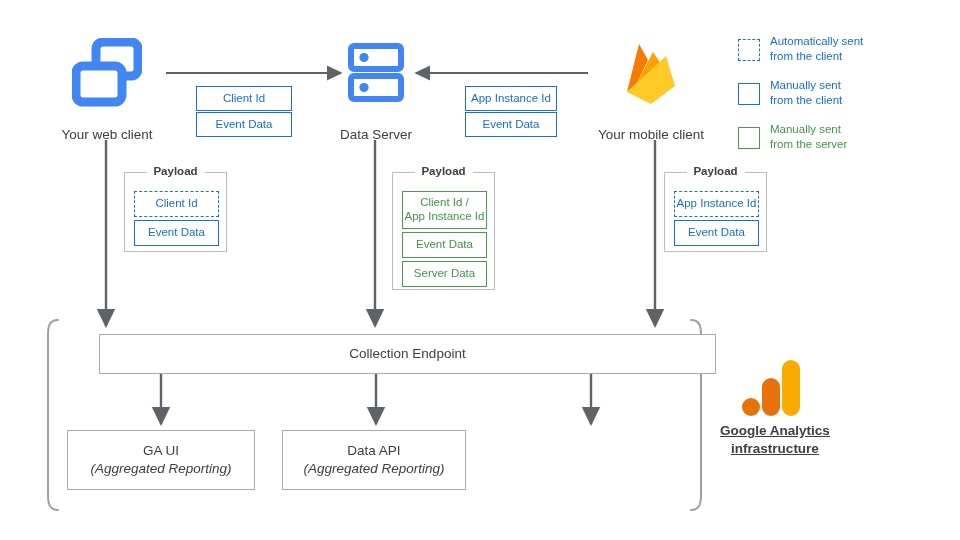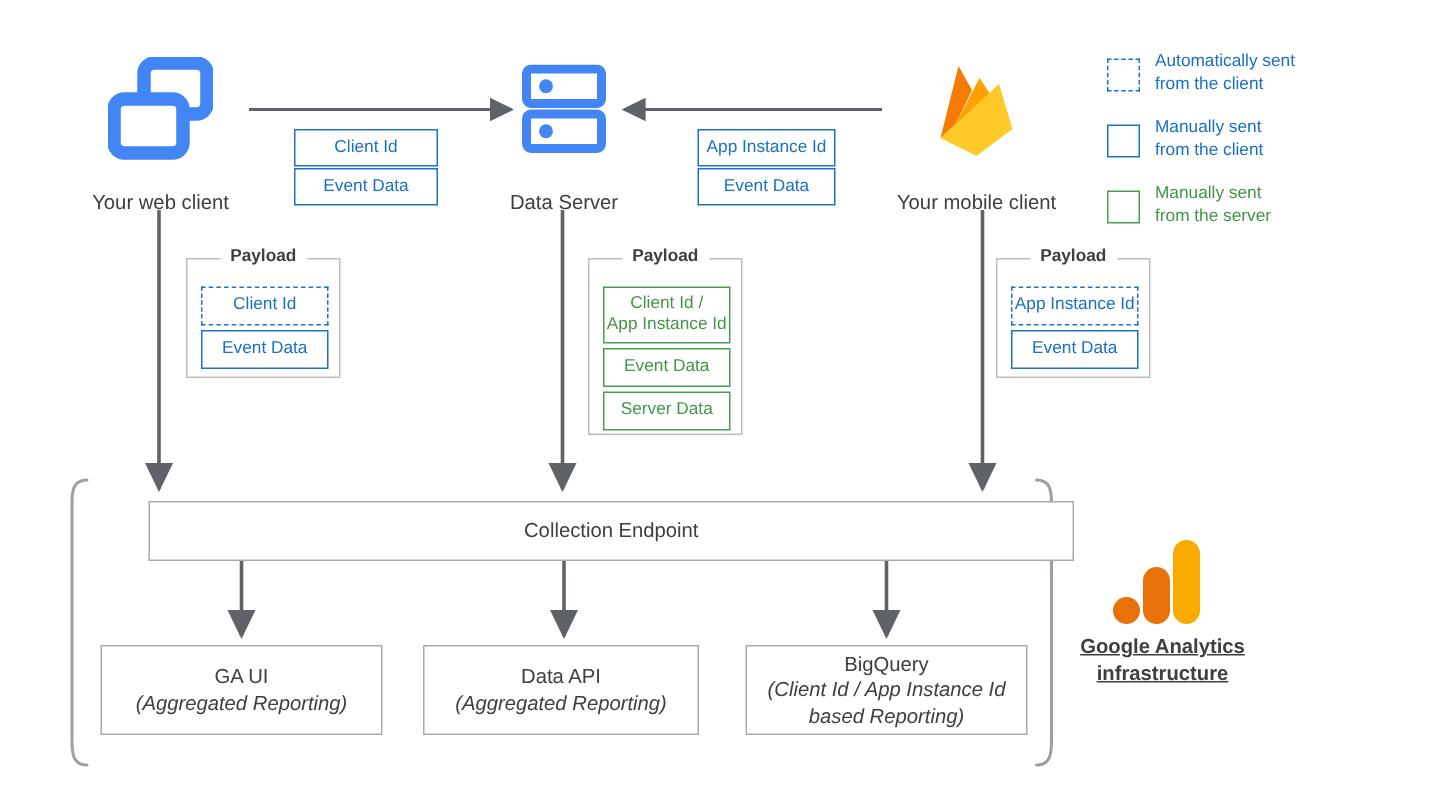--- a/index.html
+++ b/index.html
@@ -255,24 +255,19 @@
   <div class="gbox" style="left:67px; top:430px; width:188px; height:60px; flex-direction:column;">
     <span>GA UI</span>
     <span class="sub">(Aggregated Reporting)</span>
   </div>
 
   <div class="gbox" style="left:282px; top:430px; width:184px; height:60px; flex-direction:column;">
     <span>Data API</span>
     <span class="sub">(Aggregated Reporting)</span>
   </div>
 
-  <div class="gbox" style="left:497px; top:430px; width:188px; height:60px; flex-direction:column;">
-    <span>BigQuery</span>
-    <span class="sub">(Client Id / App Instance Id</span>
-    <span class="sub">based Reporting)</span>
-  </div>
 
   <div class="ga-label" style="left:700px; top:422px; width:150px;text-decoration:underline;">
     <span>Google Analytics</span><br>
     <span>infrastructure</span>
   </div>
 
 </div>
 
 </body></html>

